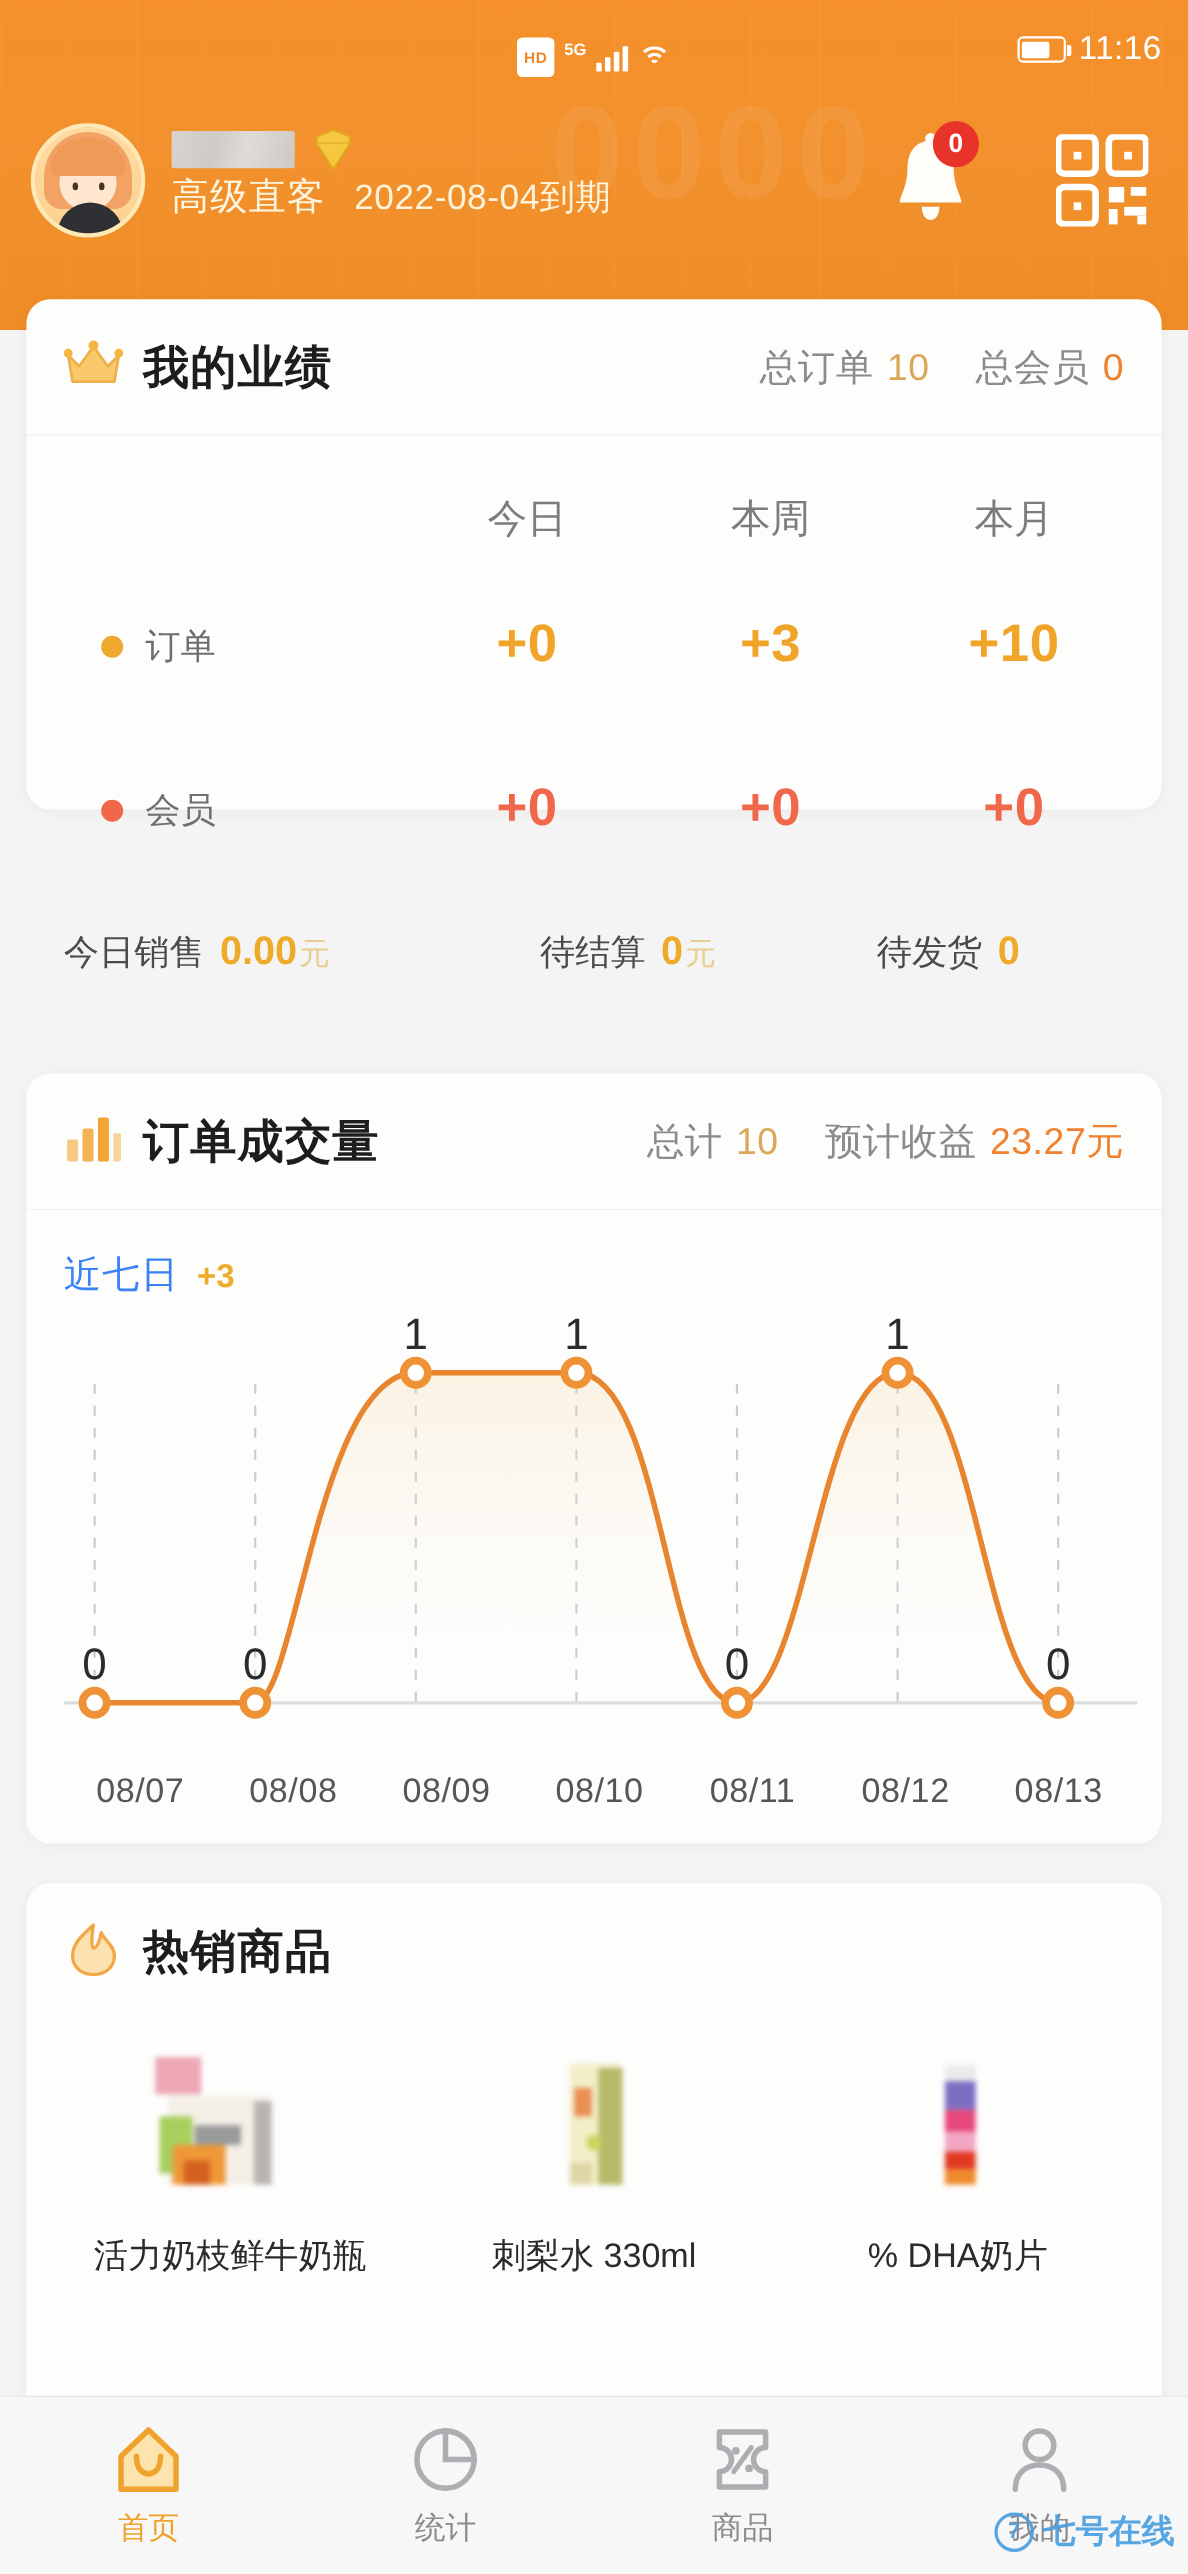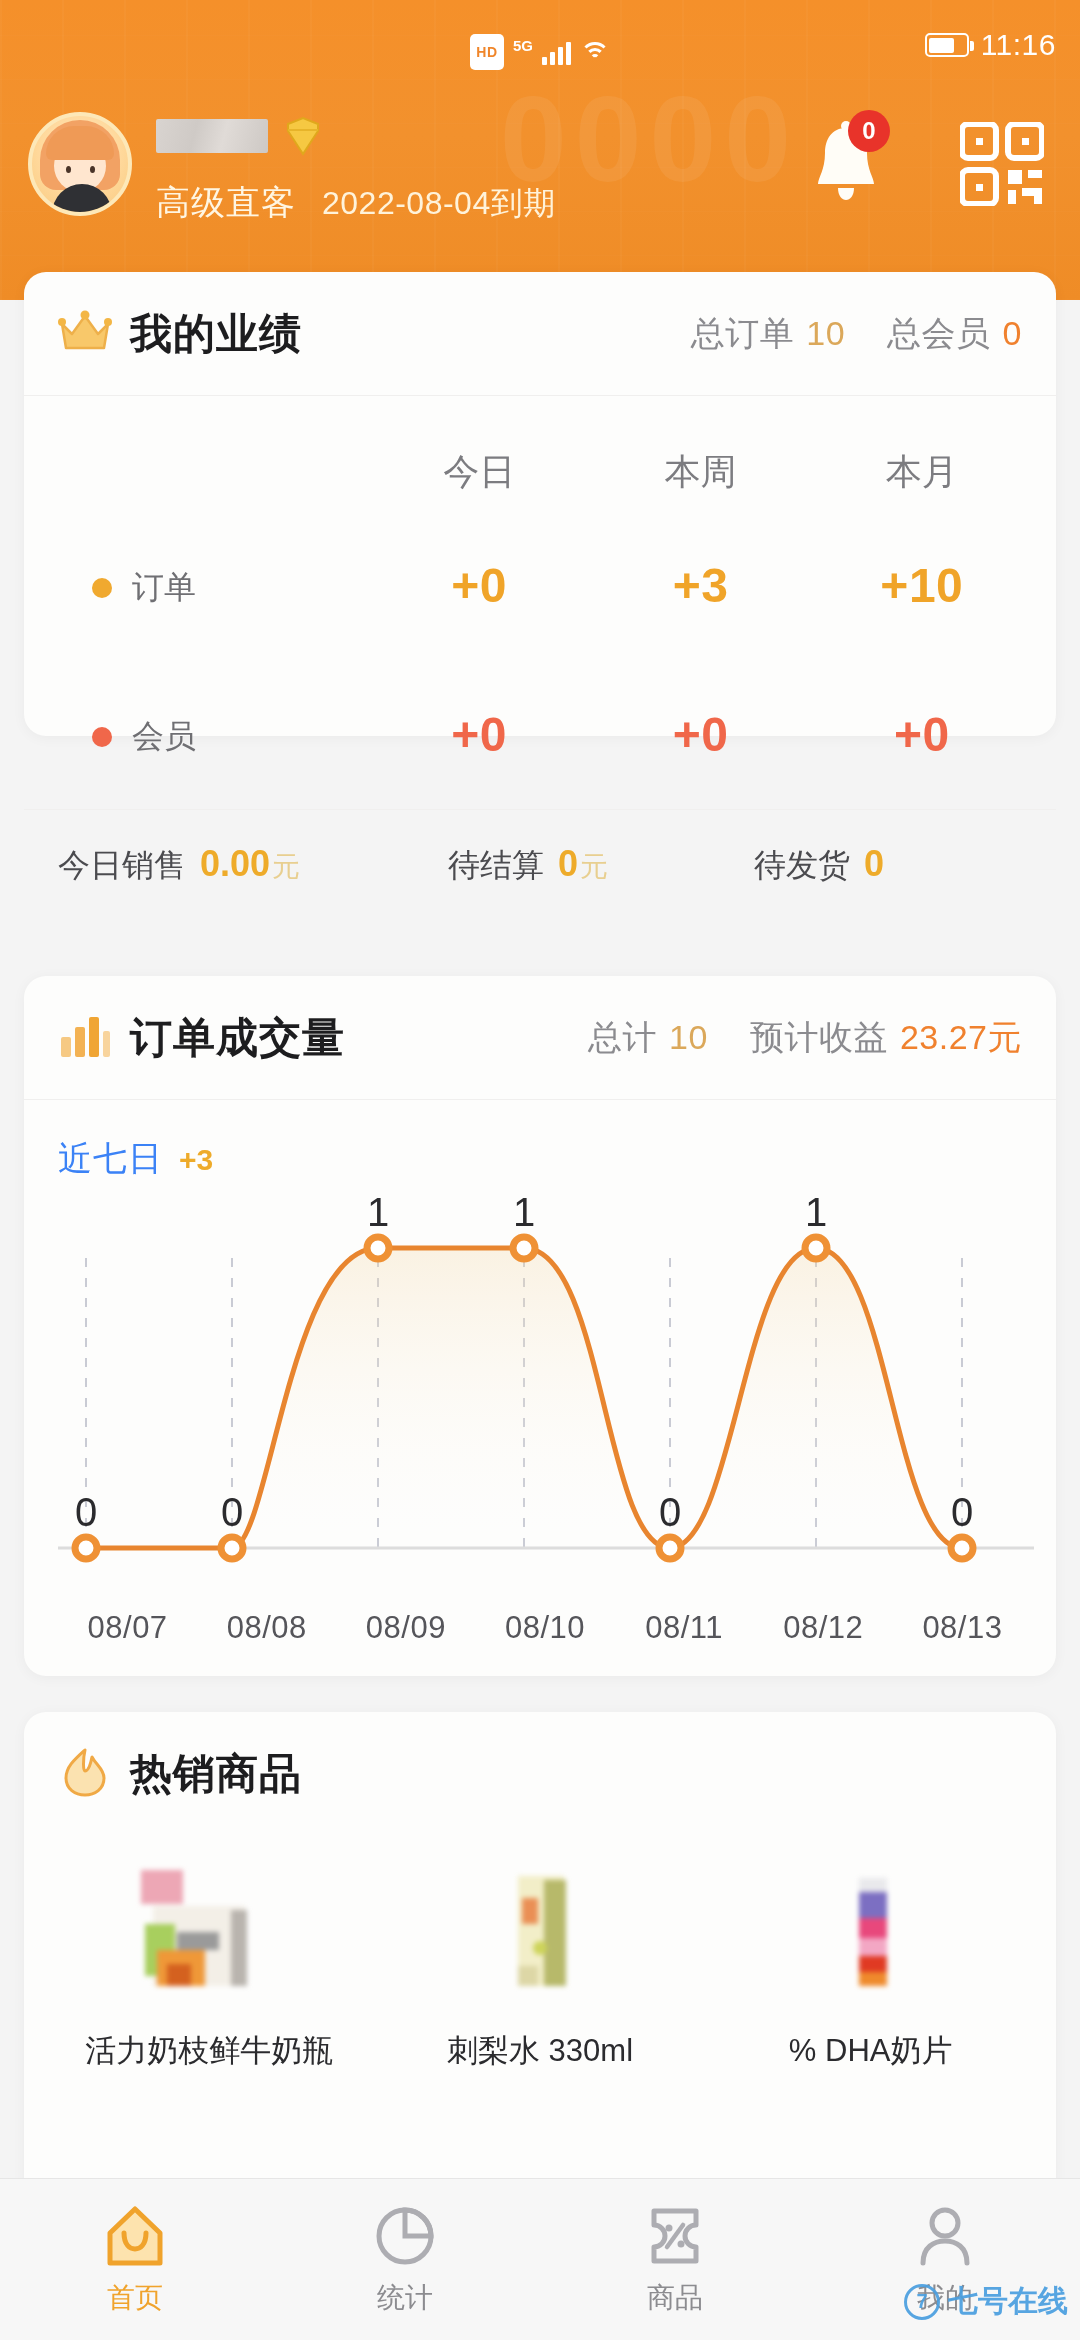--- a/index.html
+++ b/index.html
@@ -119,21 +119,21 @@
     display:inline-block; width: 112px; height: 34px;
     background: linear-gradient(105deg,#d9d4d0 0%,#cfcac6 35%,#e0dbd7 60%,#cdc8c4 100%);
     filter: blur(0.4px);
     border-radius:2px;
   }
   .vip-badge {
     width: 42px; height: 44px; position: relative;
   }
   .vip-badge svg { display:block; }
   .lvl-row {
-    display:flex; align-items:baseline; gap: 26px; margin-top: 24px;
+    display:flex; align-items:baseline; gap: 26px; margin-top: 0;
   }
   .lvl-title { color:#fff6e2; font-size: 34px; font-weight:500; letter-spacing:1px; }
   .lvl-date  { color:#fff3da; font-size: 32px; letter-spacing:.5px; }
 
   
   .bell-wrap {
     position:absolute; right: 196px; top: 118px; width: 76px; height: 92px;
   }
   .bell-badge {
     position:absolute; right:-6px; top:-8px;
@@ -191,21 +191,21 @@
 
   .sum-row {
     display:flex; align-items:center;
     border-top: 1px solid #f0efee;
     height: 112px; padding: 0 34px;
   }
   .sum-item { font-size: 32px; color: #4b4b4f; display:flex; align-items:baseline; }
   .sum-item .v { font-size: 36px; font-weight: 700; color:#eeab2a; margin-left: 14px; }
   .sum-item .u { font-size: 28px; color: #e8cf90; margin-left: 2px; }
   .sum-item:nth-child(1){ flex: 0 0 390px; }
-  .sum-item:nth-child(2){ flex: 0 0 306px; }
+  .sum-item:nth-child(2){ flex: 0 0 306px; margin-left: 43px; }
 
   
   .chart-sub {
     display:flex; align-items:baseline; gap: 16px;
     padding: 36px 34px 6px 34px;
   }
   .chart-sub .lbl { font-size: 34px; color:#3b82f6; letter-spacing:1px; }
   .chart-sub .delta { font-size: 30px; font-weight:700; color:#eeab2a; }
   .chart-box { position: relative; height: 420px; margin: 0 10px 0 20px; }
   .chart-box svg { display:block; }

